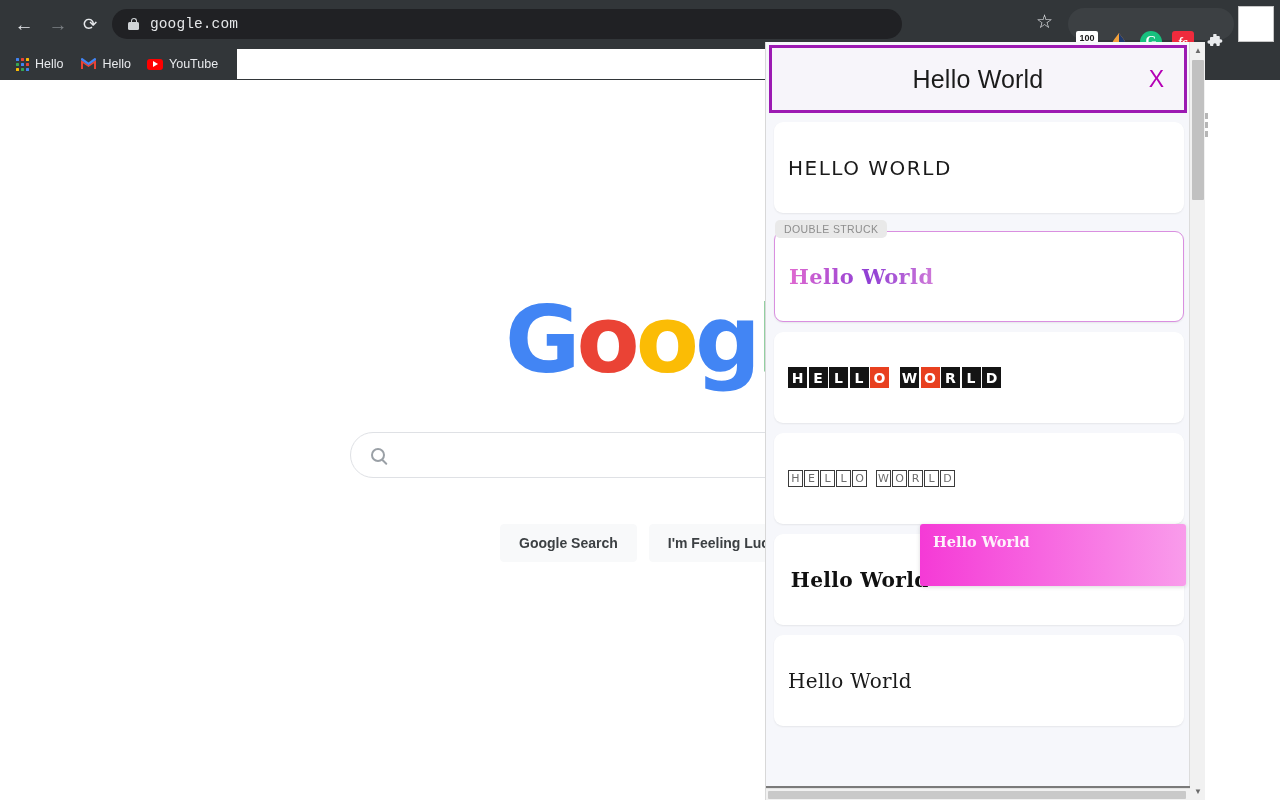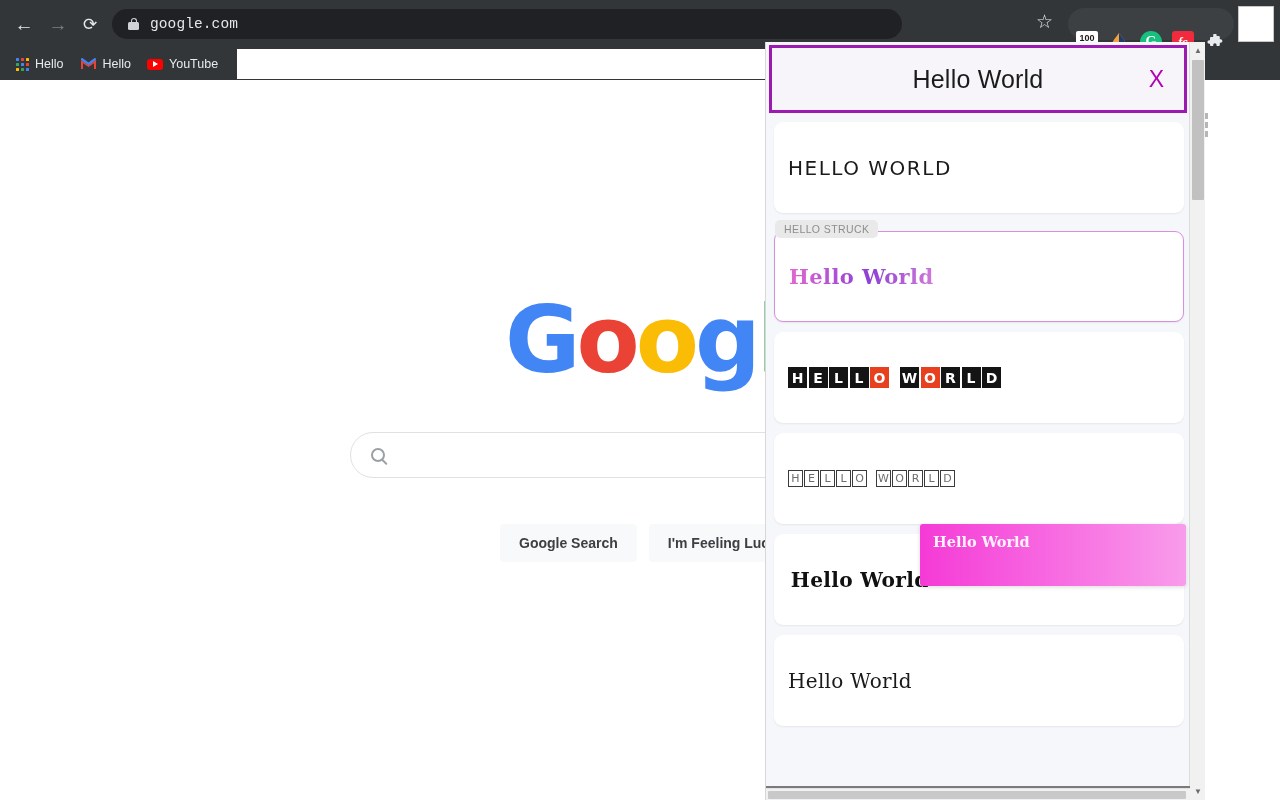--- a/index.html
+++ b/index.html
@@ -414,21 +414,21 @@
       <div class="popup-close">X</div>
     </div>
 
     <div class="cards">
 
       <div class="card">
         <span class="s-deco">HELLO WORLD</span>
       </div>
 
       <div class="card highlight" style="margin-top:18px">
-        <span class="card-tag">HELLO STRUCK</span>
+        <span class="card-tag">DOUBLE STRUCK</span>
         <span class="s-doublestruck">Hello World</span>
       </div>
 
       <div class="card">
         <span class="s-boxed-dark">
           <i>H</i>
           <i>E</i>
           <i>L</i>
           <i>L</i>
           <i class="accent">O</i>

